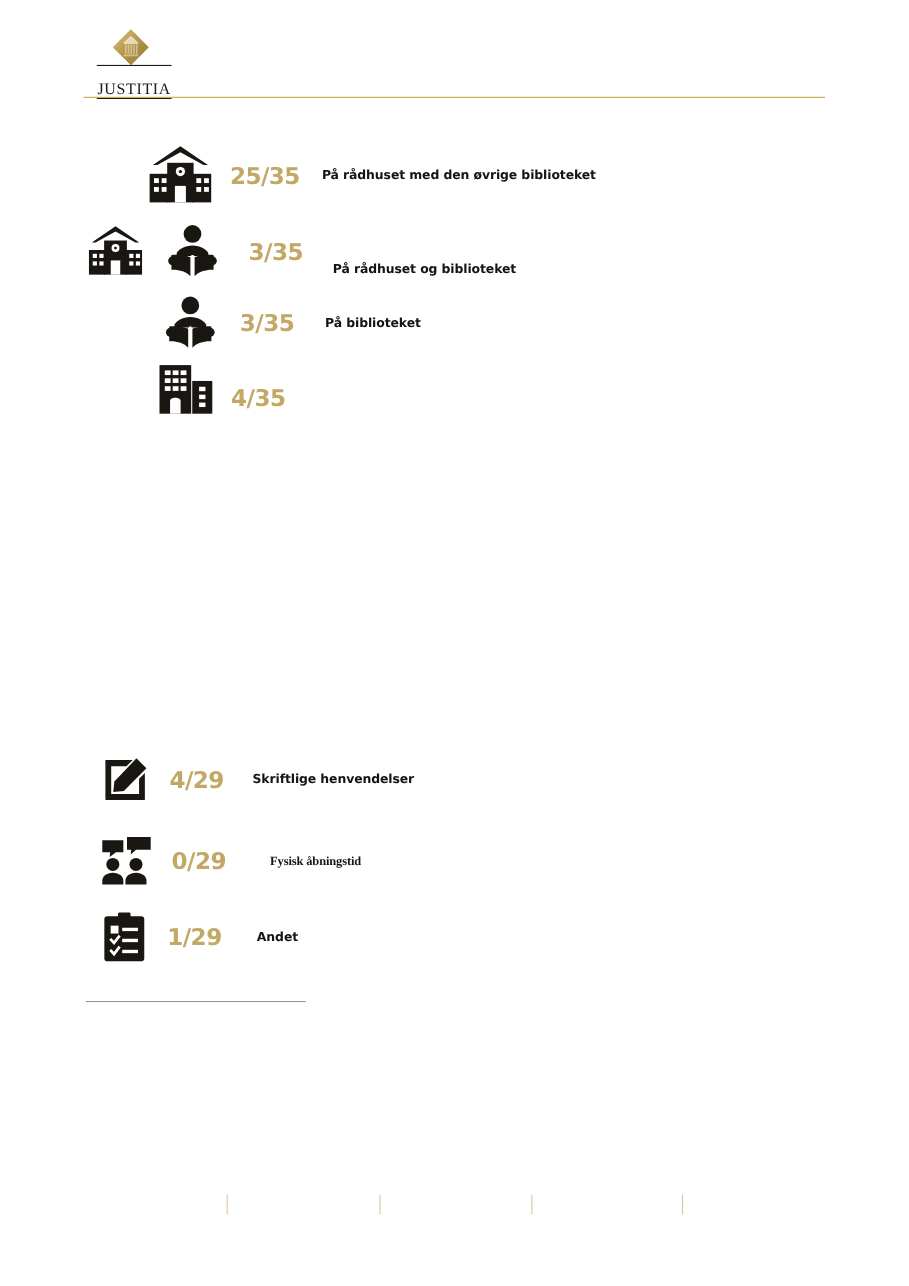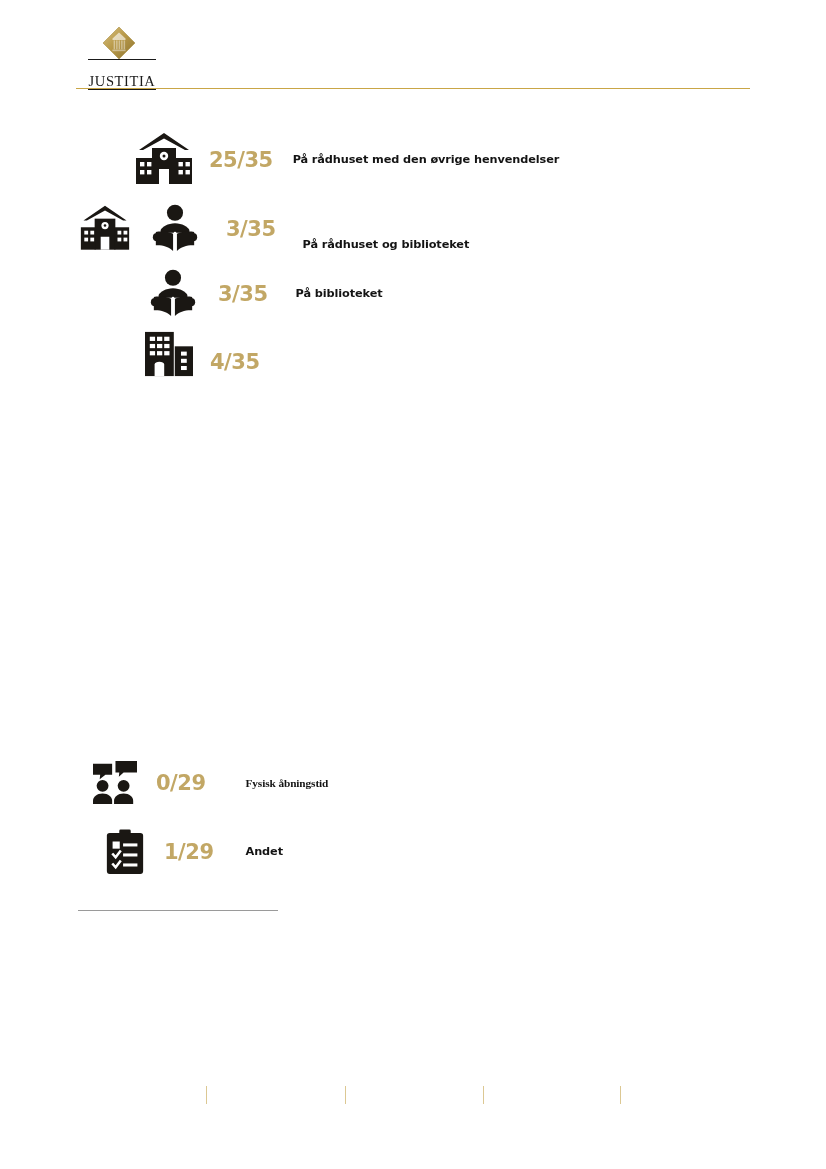--- a/index.html
+++ b/index.html
@@ -103,21 +103,21 @@
   #row-raadhus-bib .stat-label  { margin-left: 27px; margin-top: 31px; }
   #row-bibliotek .stat-value    { margin-left: 22px; }
   #row-bibliotek .stat-label    { margin-left: 28px; }
   #row-seperat .stat-value      { margin-left: 15px; align-self: flex-end; margin-bottom: 10px; }
   #row-seperat .stat-label      { margin-left: 20px; width: 310px; }
 
   
   #row-telefonisk { left: 92px; top: 612px; width: 660px; height: 56px; }
   #row-skriftlige { left: 92px; top: 681px; width: 660px; height: 56px; }
   #row-fysisk     { left: 92px; top: 755px; width: 660px; height: 56px; }
-  #row-andet      { left: 104px; top: 824px; width: 660px; height: 56px; }
+  #row-andet      { left: 92px; top: 824px; width: 660px; height: 56px; }
 
   #row-telefonisk .stat-value, #row-skriftlige .stat-value,
   #row-fysisk .stat-value,     #row-andet .stat-value { margin-left: 18px; }
   #row-telefonisk .stat-label { margin-left: 20px; }
   #row-skriftlige .stat-label { margin-left: 26px; }
   #row-fysisk .stat-label     { margin-left: 40px; font-family: Liberation Serif, serif; }
   #row-andet .stat-label      { margin-left: 32px; }
 
   
   .footnote-rule {
@@ -196,21 +196,21 @@
           <rect x="14" y="39" width="4.4" height="4.4"></rect>
           <rect x="45.5" y="31" width="4.4" height="4.4"></rect>
           <rect x="52.5" y="31" width="4.4" height="4.4"></rect>
           <rect x="45.5" y="39" width="4.4" height="4.4"></rect>
           <rect x="52.5" y="39" width="4.4" height="4.4"></rect>
         </g>
         <circle cx="31" cy="25" r="1.5" fill="#1a1713"></circle>
       </svg>
     </div>
     <div class="stat-value">25/35</div>
-    <div class="stat-label">På rådhuset med den øvrige henvendelser</div>
+    <div class="stat-label">På rådhuset med den øvrige biblioteket</div>
   </div>
 
   <div class="stat-row" id="row-raadhus-bib">
     <div class="icon-cell">
       <svg width="58" height="50" viewBox="0 0 62 58" aria-hidden="true">
         <g fill="#1a1713">
           <polygon points="31,2 56,19 52,19 31,7.5 10,19 6,19"></polygon>
           <rect x="19" y="17" width="24" height="36"></rect>
           <rect x="3" y="27" width="17" height="26"></rect>
           <rect x="42" y="27" width="17" height="26"></rect>
@@ -286,20 +286,30 @@
           <rect x="39.5" y="22.5" width="6" height="4.2"></rect>
           <rect x="39.5" y="30" width="6" height="4.2"></rect>
           <rect x="39.5" y="37.5" width="6" height="4.2"></rect>
         </g>
       </svg>
     </div>
     <div class="stat-value">4/35</div>
   </div>
 
 
+  <div class="stat-row" id="row-skriftlige">
+    <div class="icon-cell">
+      <svg width="44" height="44" viewBox="0 0 46 46" aria-hidden="true">
+        <path fill="#1a1713" d="M4 4 L30 4 L24 10 L9.5 10 L9.5 36.5 L36 36.5 L36 22 L41.5 16.5 L41.5 42 L4 42 Z"></path>
+        <path fill="#1a1713" d="M33.5 2.5 L43 12 L21.5 33.5 L11.5 34.5 L12.5 24.5 Z"></path>
+      </svg>
+    </div>
+    <div class="stat-value">4/29</div>
+    <div class="stat-label">Skriftlige henvendelser</div>
+  </div>
 
   <div class="stat-row" id="row-fysisk">
     <div class="icon-cell">
       <svg width="46" height="44" viewBox="0 0 48 46" aria-hidden="true">
         <g fill="#1a1713">
           <path d="M1 3 L21 3 L21 14.5 L14 14.5 L8 19 L8.5 14.5 L1 14.5 Z"></path>
           <path d="M24.5 0 L47 0 L47 12 L33 12 L28 16.5 L28.5 12 L24.5 12 Z"></path>
           <circle cx="11" cy="26" r="6.2"></circle>
           <circle cx="33" cy="26" r="6.2"></circle>
           <path d="M11 34 C5 34 1 37.5 1 41.5 L1 45 L21 45 L21 41.5 C21 37.5 17 34 11 34 Z"></path>

